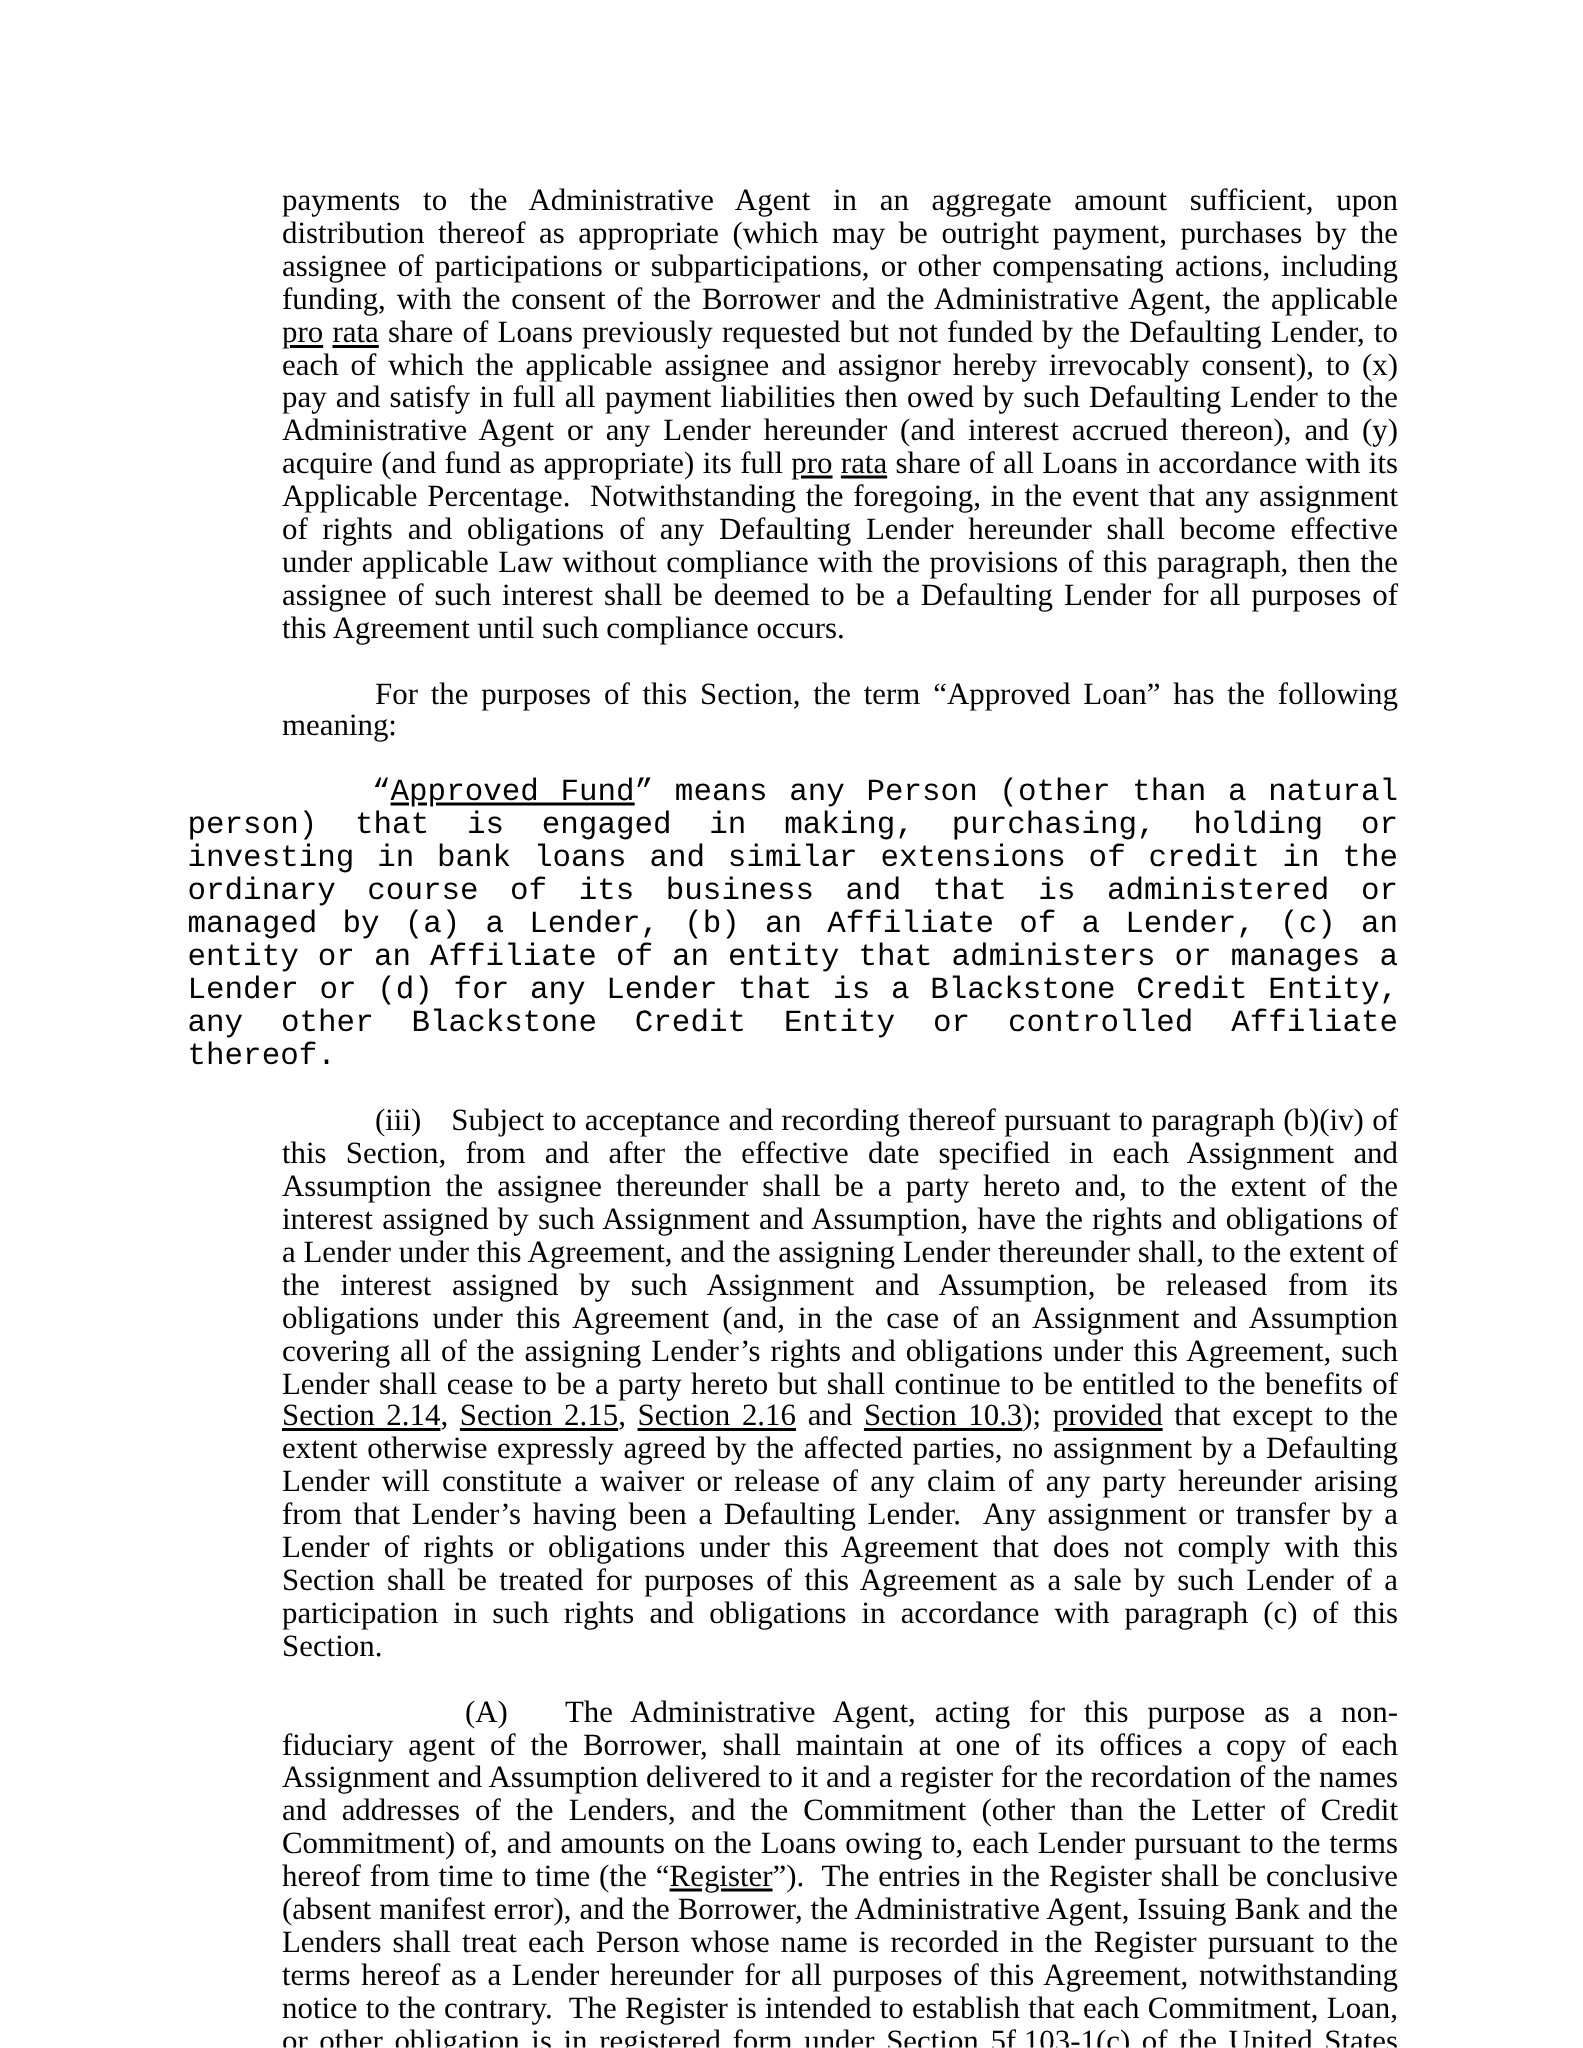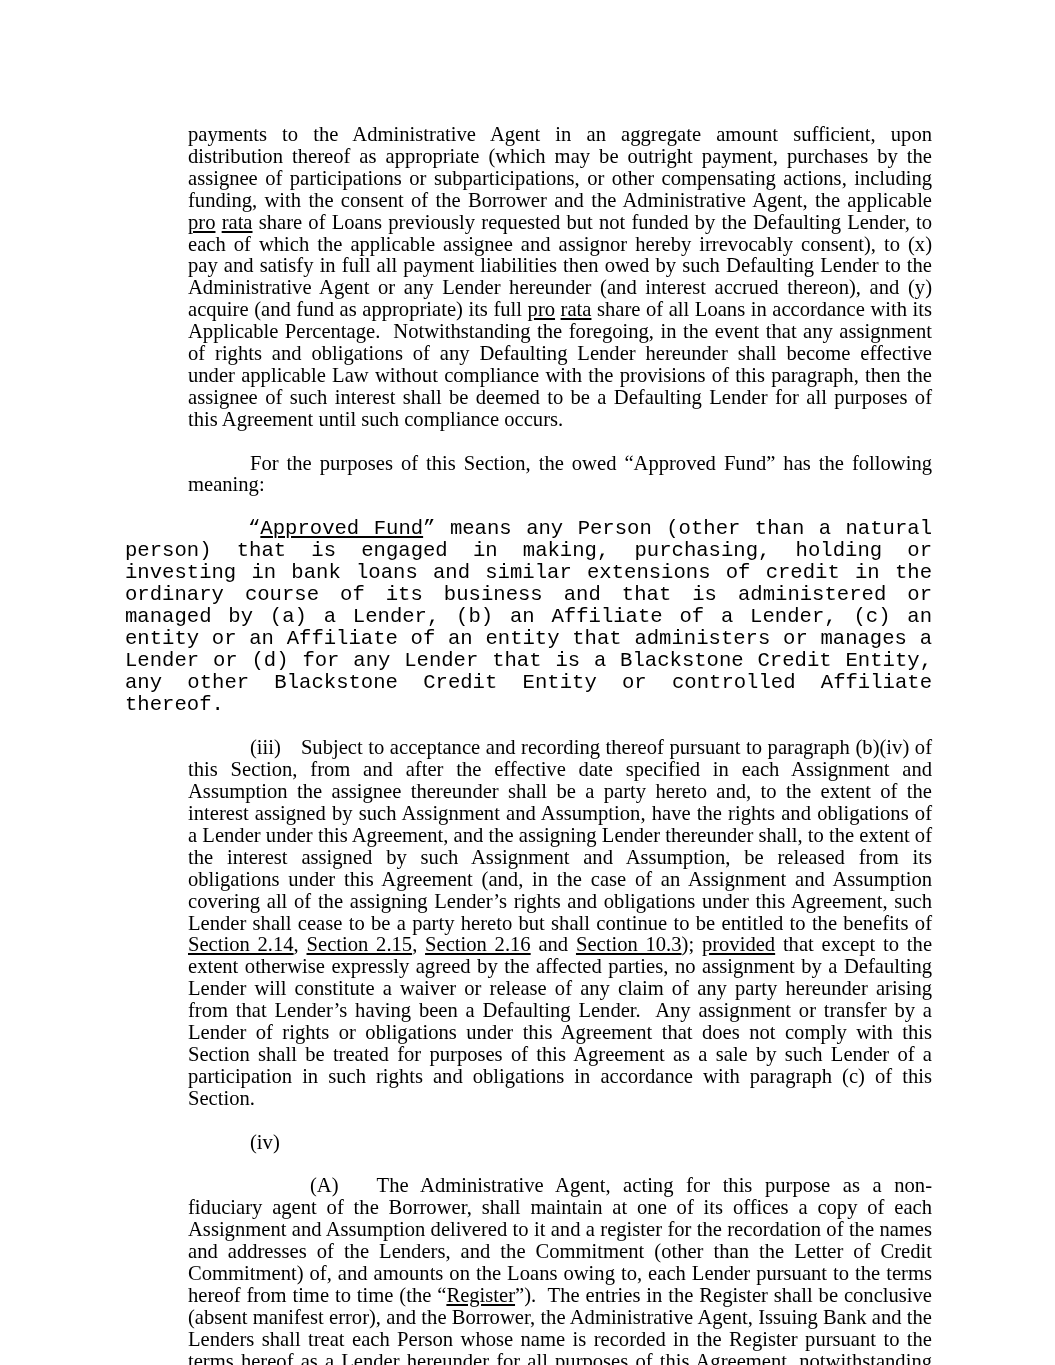--- a/index.html
+++ b/index.html
@@ -35,23 +35,22 @@
   .tab { display: inline-block; width: 20px; }
   .clause-a .tab { width: 38px; }
 </style>
 </head>
 <body style="background: rgb(255, 255, 255);">
 
 <div class="page">
   <div class="content" style="color: rgb(0, 0, 0);">
     <p class="para block-indent"><span>payments to the Administrative Agent in an aggregate amount sufficient, upon distribution thereof as appropriate (which may be outright payment, purchases by the assignee of participations or subparticipations, or other compensating actions, including funding, with the consent of the Borrower and the Administrative Agent, the applicable </span><span class="u">pro</span><span> </span><span class="u">rata</span><span> share of Loans previously requested but not funded by the Defaulting Lender, to each of which the applicable assignee and assignor hereby irrevocably consent), to (x) pay and satisfy in full all payment liabilities then owed by such Defaulting Lender to the Administrative Agent or any Lender hereunder (and interest accrued thereon), and (y) acquire (and fund as appropriate) its full </span><span class="u">pro</span><span> </span><span class="u">rata</span><span> share of all Loans in accordance with its Applicable Percentage.&nbsp; Notwithstanding the foregoing, in the event that any assignment of rights and obligations of any Defaulting Lender hereunder shall become effective under applicable Law without compliance with the provisions of this paragraph, then the assignee of such interest shall be deemed to be a Defaulting Lender for all purposes of this Agreement until such compliance occurs.</span></p>
 
-    <p class="para block-indent indent-1"><span>For the purposes of this Section, the owed “Approved Fund” has the following meaning:</span></p>
+    <p class="para block-indent indent-1"><span>For the purposes of this Section, the term “Approved Loan” has the following meaning:</span></p>
 
     <p class="para indent-full"><span>“</span><span class="u">Approved Fund</span><span>” means any Person (other than a natural person) that is engaged in making, purchasing, holding or investing in bank loans and similar extensions of credit in the ordinary course of its business and that is administered or managed by (a) a Lender, (b) an Affiliate of a Lender, (c) an entity or an Affiliate of an entity that administers or manages a Lender or (d) for any Lender that is a Blackstone Credit Entity, any other Blackstone Credit Entity or controlled Affiliate thereof.</span></p>
 
     <p class="para block-indent indent-1"><span>(iii)</span><span class="tab"></span><span>Subject to acceptance and recording thereof pursuant to paragraph (b)(iv) of this Section, from and after the effective date specified in each Assignment and Assumption the assignee thereunder shall be a party hereto and, to the extent of the interest assigned by such Assignment and Assumption, have the rights and obligations of a Lender under this Agreement, and the assigning Lender thereunder shall, to the extent of the interest assigned by such Assignment and Assumption, be released from its obligations under this Agreement (and, in the case of an Assignment and Assumption covering all of the assigning Lender’s rights and obligations under this Agreement, such Lender shall cease to be a party hereto but shall continue to be entitled to the benefits of </span><span class="u">Section 2.14</span><span>, </span><span class="u">Section 2.15</span><span>, </span><span class="u">Section 2.16</span><span> and </span><span class="u">Section 10.3</span><span>); </span><span class="u">provided</span><span> that except to the extent otherwise expressly agreed by the affected parties, no assignment by a Defaulting Lender will constitute a waiver or release of any claim of any party hereunder arising from that Lender’s having been a Defaulting Lender.&nbsp; Any assignment or transfer by a Lender of rights or obligations under this Agreement that does not comply with this Section shall be treated for purposes of this Agreement as a sale by such Lender of a participation in such rights and obligations in accordance with paragraph (c) of this Section.</span></p>
 
-    <p class="para block-indent indent-1"><span>(iv)</span></p>
 
     <p class="para block-indent indent-2 clause-a"><span>(A)</span><span class="tab"></span><span>The Administrative Agent, acting for this purpose as a non-fiduciary agent of the Borrower, shall maintain at one of its offices a copy of each Assignment and Assumption delivered to it and a register for the recordation of the names and addresses of the Lenders, and the Commitment (other than the Letter of Credit Commitment) of, and amounts on the Loans owing to, each Lender pursuant to the terms hereof from time to time (the “</span><span class="u">Register</span><span>”).&nbsp; The entries in the Register shall be conclusive (absent manifest error), and the Borrower, the Administrative Agent, Issuing Bank and the Lenders shall treat each Person whose name is recorded in the Register pursuant to the terms hereof as a Lender hereunder for all purposes of this Agreement, notwithstanding notice to the contrary.&nbsp; The Register is intended to establish that each Commitment, Loan, or other obligation is in registered form under Section 5f.103-1(c) of the United States Treasury Regulations.&nbsp; The Register shall be available for inspection by the Borrower, Issuing Bank</span></p>
   </div>
 </div>
 
 </body></html>

